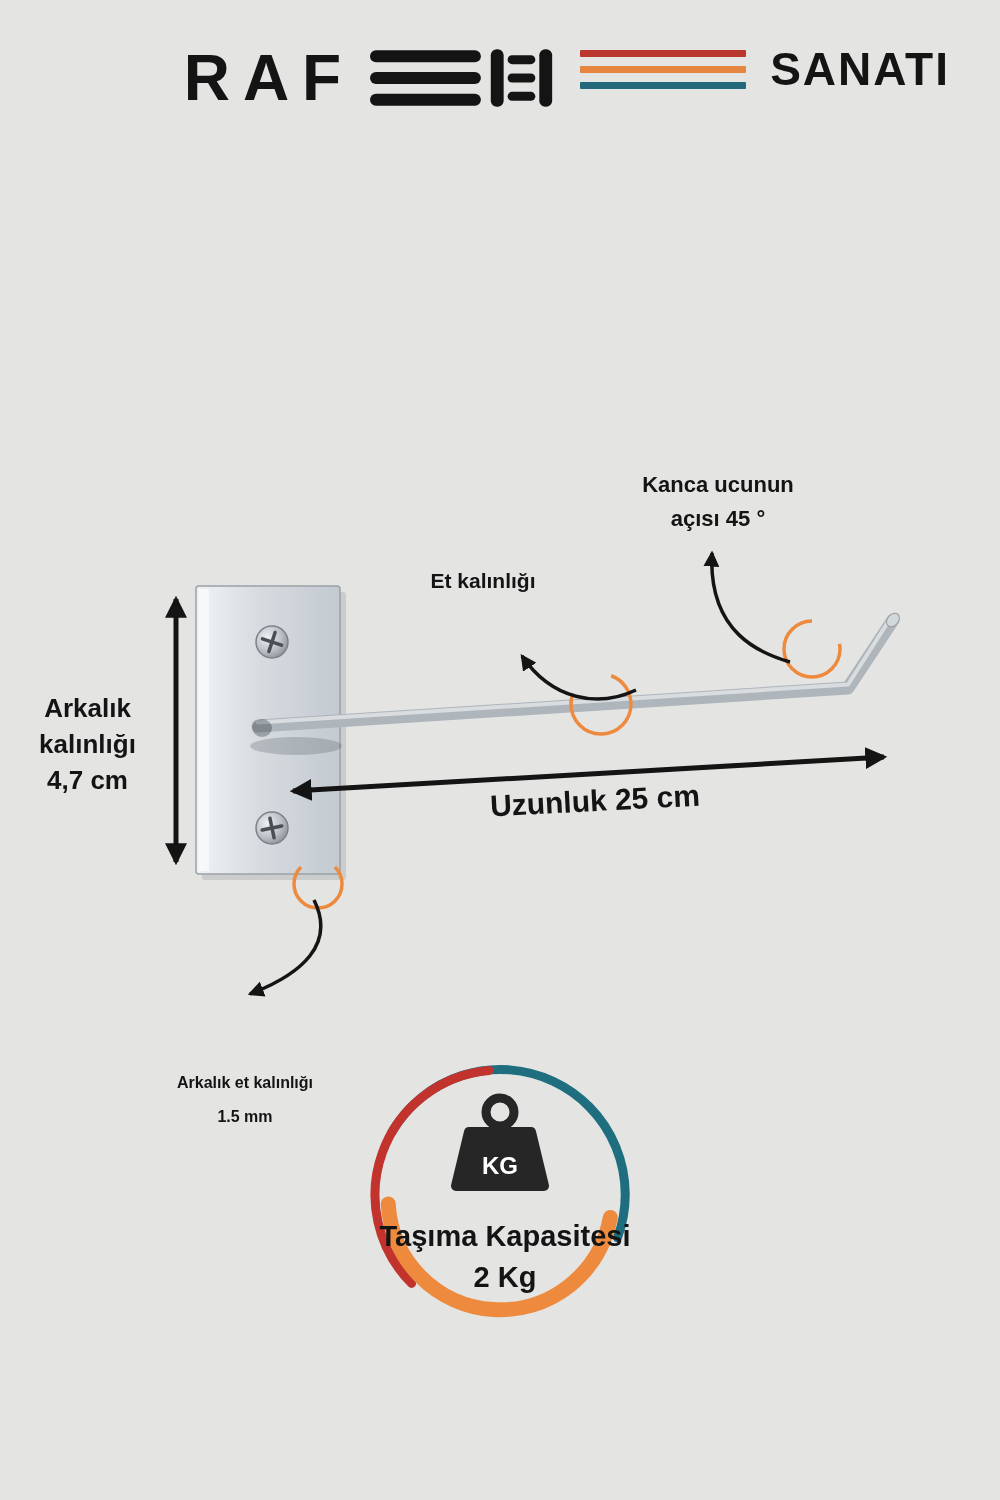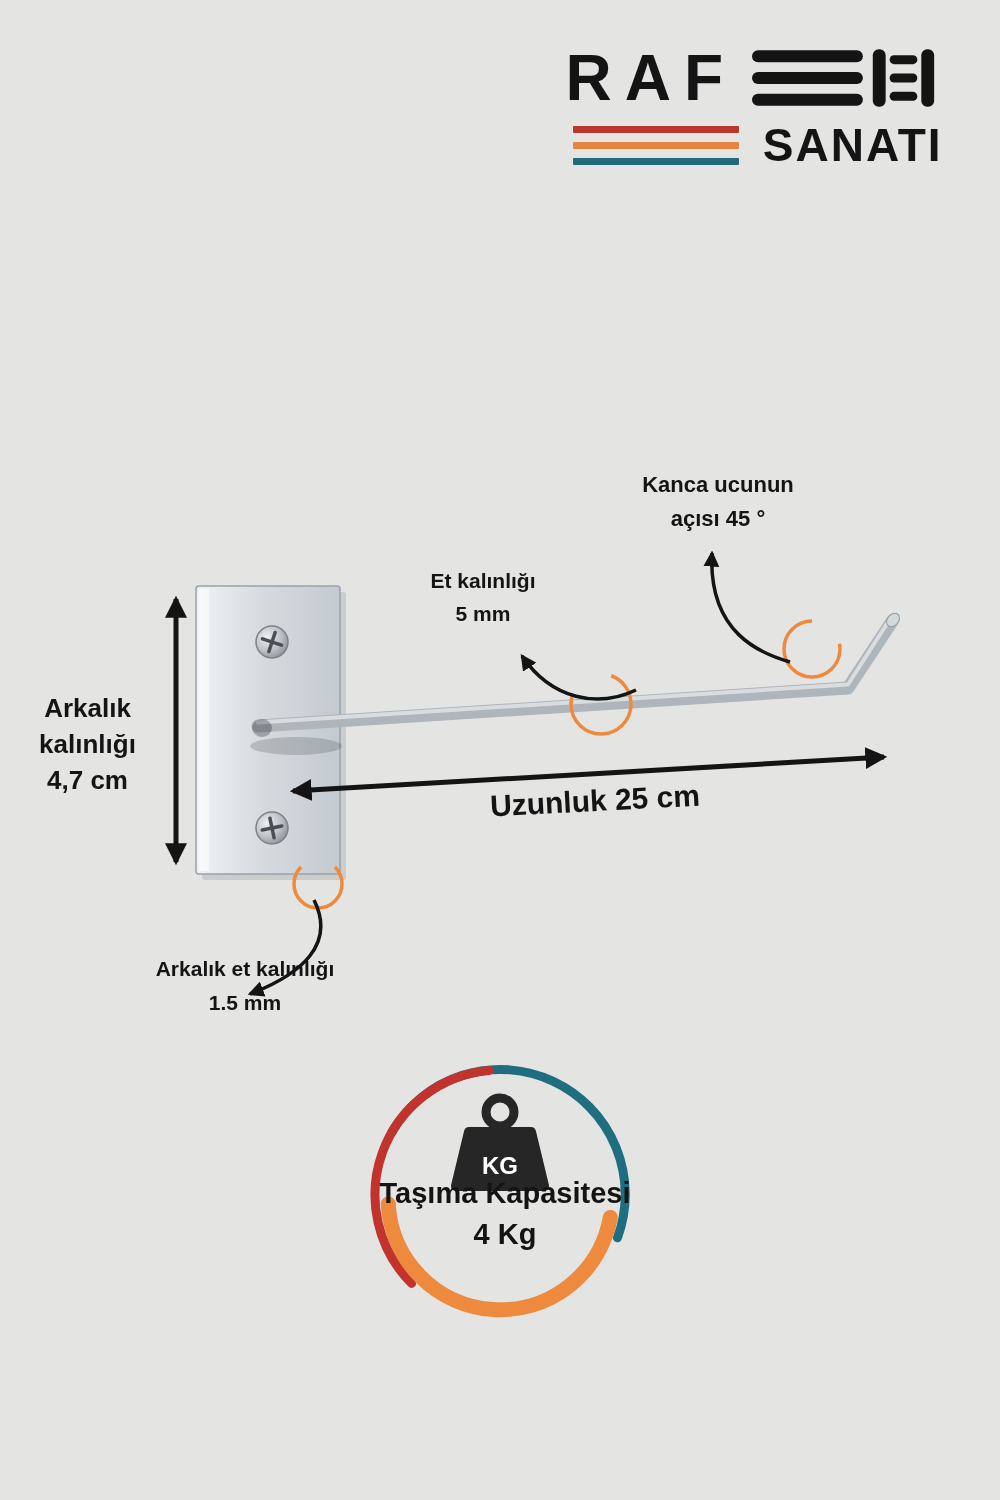--- a/index.html
+++ b/index.html
@@ -5,40 +5,40 @@
   * { margin:0; padding:0; box-sizing:border-box; }
   html,body { background:#9e9e9e; }
   body { font-family:"Liberation Sans", sans-serif; }
   .canvas {
     position:relative; width:1000px; height:1500px; margin:0 auto;
     background:var(--bg,#e4e4e3); overflow:hidden;
   }
   .scene { position:absolute; left:0; top:0; width:1000px; height:1500px; }
 
   
-  .logo { position:absolute; top:46px; right:50px; display:flex; flex-direction:column; align-items:center; gap:12px; z-index:3; }
+  .logo { position:absolute; top:46px; right:50px; display:flex; flex-direction:row; align-items:flex-start; gap:12px; z-index:3; }
   .logo-row1 { display:flex; align-items:center; gap:16px; }
   .raf { font-size:64px; font-weight:800; letter-spacing:13px; color:var(--ink,#141414); line-height:1; }
   .shelf-icon { width:198px; height:58px; display:block; }
   .logo-row2 { display:flex; align-items:center; gap:24px; }
   .stripes { display:flex; flex-direction:column; gap:9px; width:166px; }
   .stripe { height:7px; border-radius:1px; }
   .s-red    { background:var(--brand-red,#b9372c); }
   .s-orange { background:var(--brand-orange,#e58540); }
   .s-teal   { background:var(--brand-teal,#23687b); }
   .sanati { font-size:46px; font-weight:800; letter-spacing:2px; color:var(--ink,#141414); line-height:1; }
 
   
   .lbl { position:absolute; font-weight:700; color:var(--ink,#141414); text-align:center; z-index:2; }
   .lbl-angle     { left:598px; top:468px; width:240px; font-size:22px; line-height:34px; }
   .lbl-wire      { left:385px; top:564px; width:196px; font-size:21px; line-height:33px; }
   .lbl-height    { left:10px;  top:690px; width:155px; font-size:26px; line-height:36px; }
   .lbl-length    { left:440px; top:784px; width:310px; font-size:30px; line-height:34px; transform:rotate(-3deg); }
-  .lbl-backthick { left:120px; top:952px; width:250px; font-size:21px; line-height:34px; }
-  .lbl-capacity  { left:325px; top:1173px; width:360px; font-size:29px; line-height:41px;text-align:center; }
+  .lbl-backthick { left:120px; top:1066px; width:250px; font-size:16px; line-height:34px; }
+  .lbl-capacity  { left:325px; top:1216px; width:360px; font-size:29px; line-height:41px;text-align:center; }
 </style>
 </head>
 <body>
 
 <div class="canvas">
 
   <div class="logo">
     <div class="logo-row1">
       <span class="raf">RAF</span>
       <svg class="shelf-icon" viewBox="0 0 200 58">
@@ -138,34 +138,33 @@
     </g>
   </svg>
 
   <div class="lbl lbl-angle">
     <div>Kanca ucunun</div>
     <div>açısı  45 °</div>
   </div>
 
   <div class="lbl lbl-wire">
     <div>Et kalınlığı</div>
-    <div>5 mm</div>
   </div>
 
   <div class="lbl lbl-height">
     <div>Arkalık</div>
     <div>kalınlığı</div>
     <div>4,7 cm</div>
   </div>
 
   <div class="lbl lbl-length">Uzunluk 25 cm</div>
 
   <div class="lbl lbl-backthick">
     <div>Arkalık et kalınlığı</div>
     <div>1.5 mm</div>
   </div>
 
   <div class="lbl lbl-capacity">
     <div>Taşıma Kapasitesi</div>
-    <div>4 Kg</div>
+    <div>2 Kg</div>
   </div>
 
 </div>
 
 </body></html>

